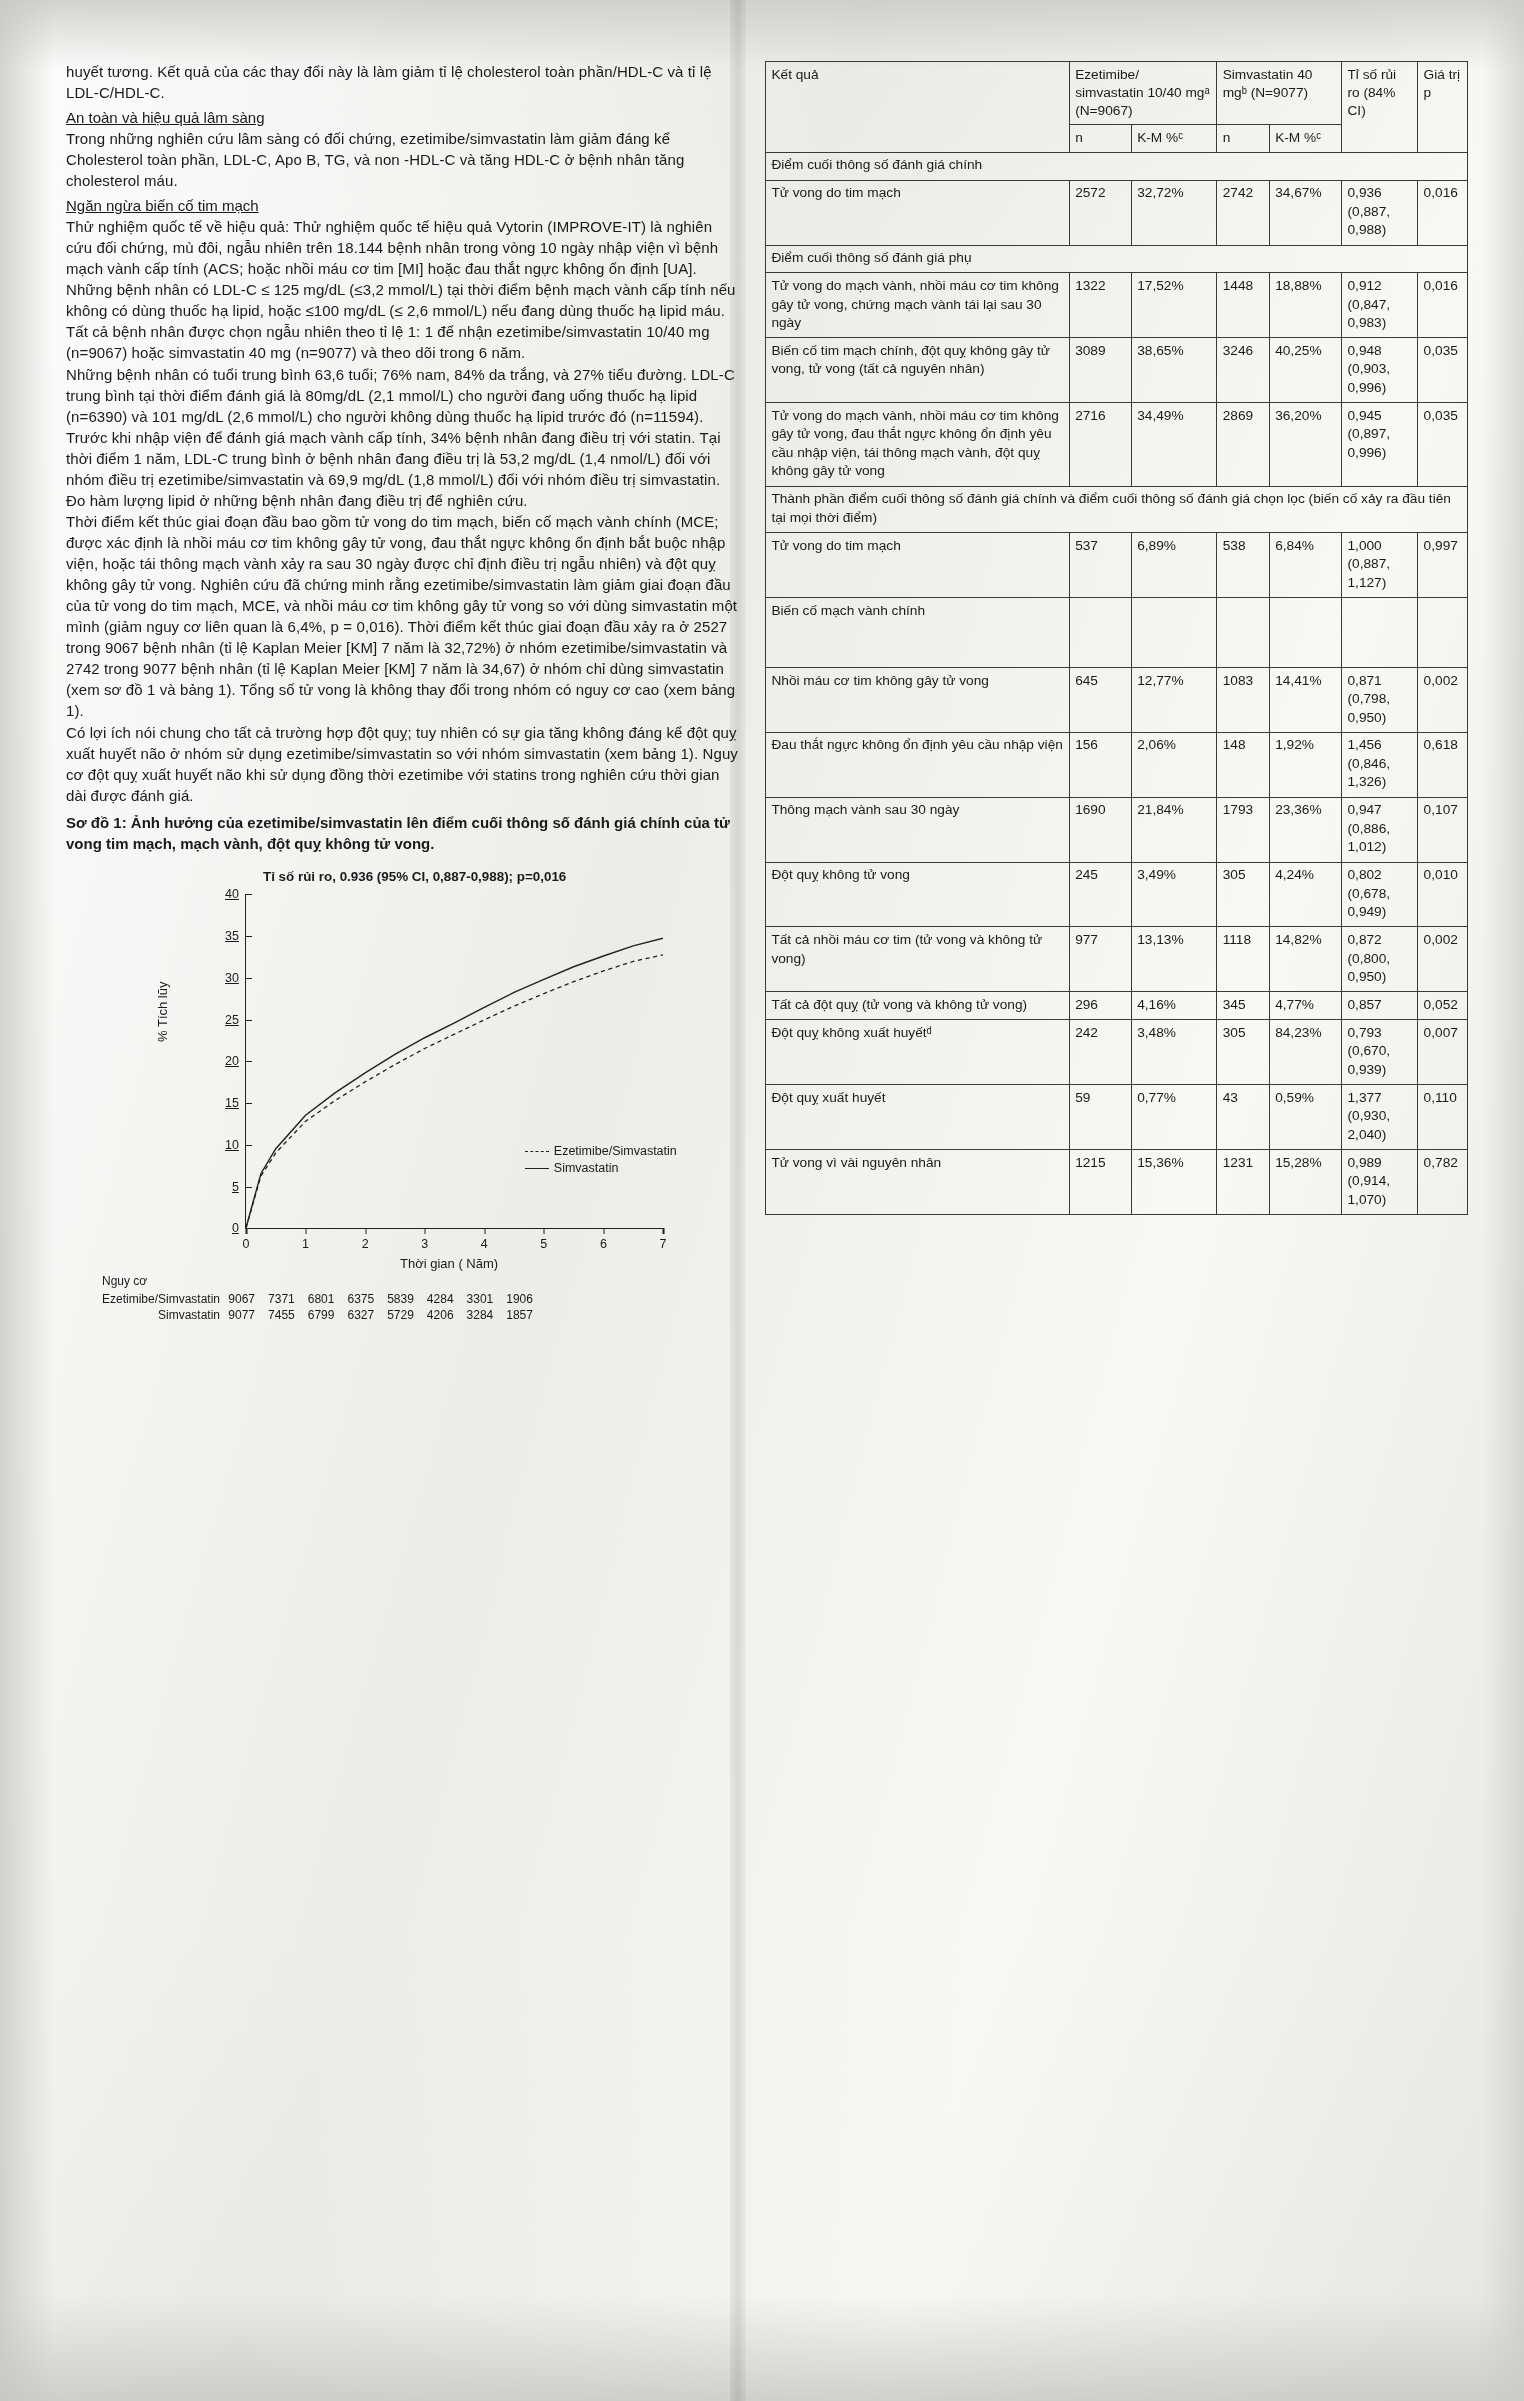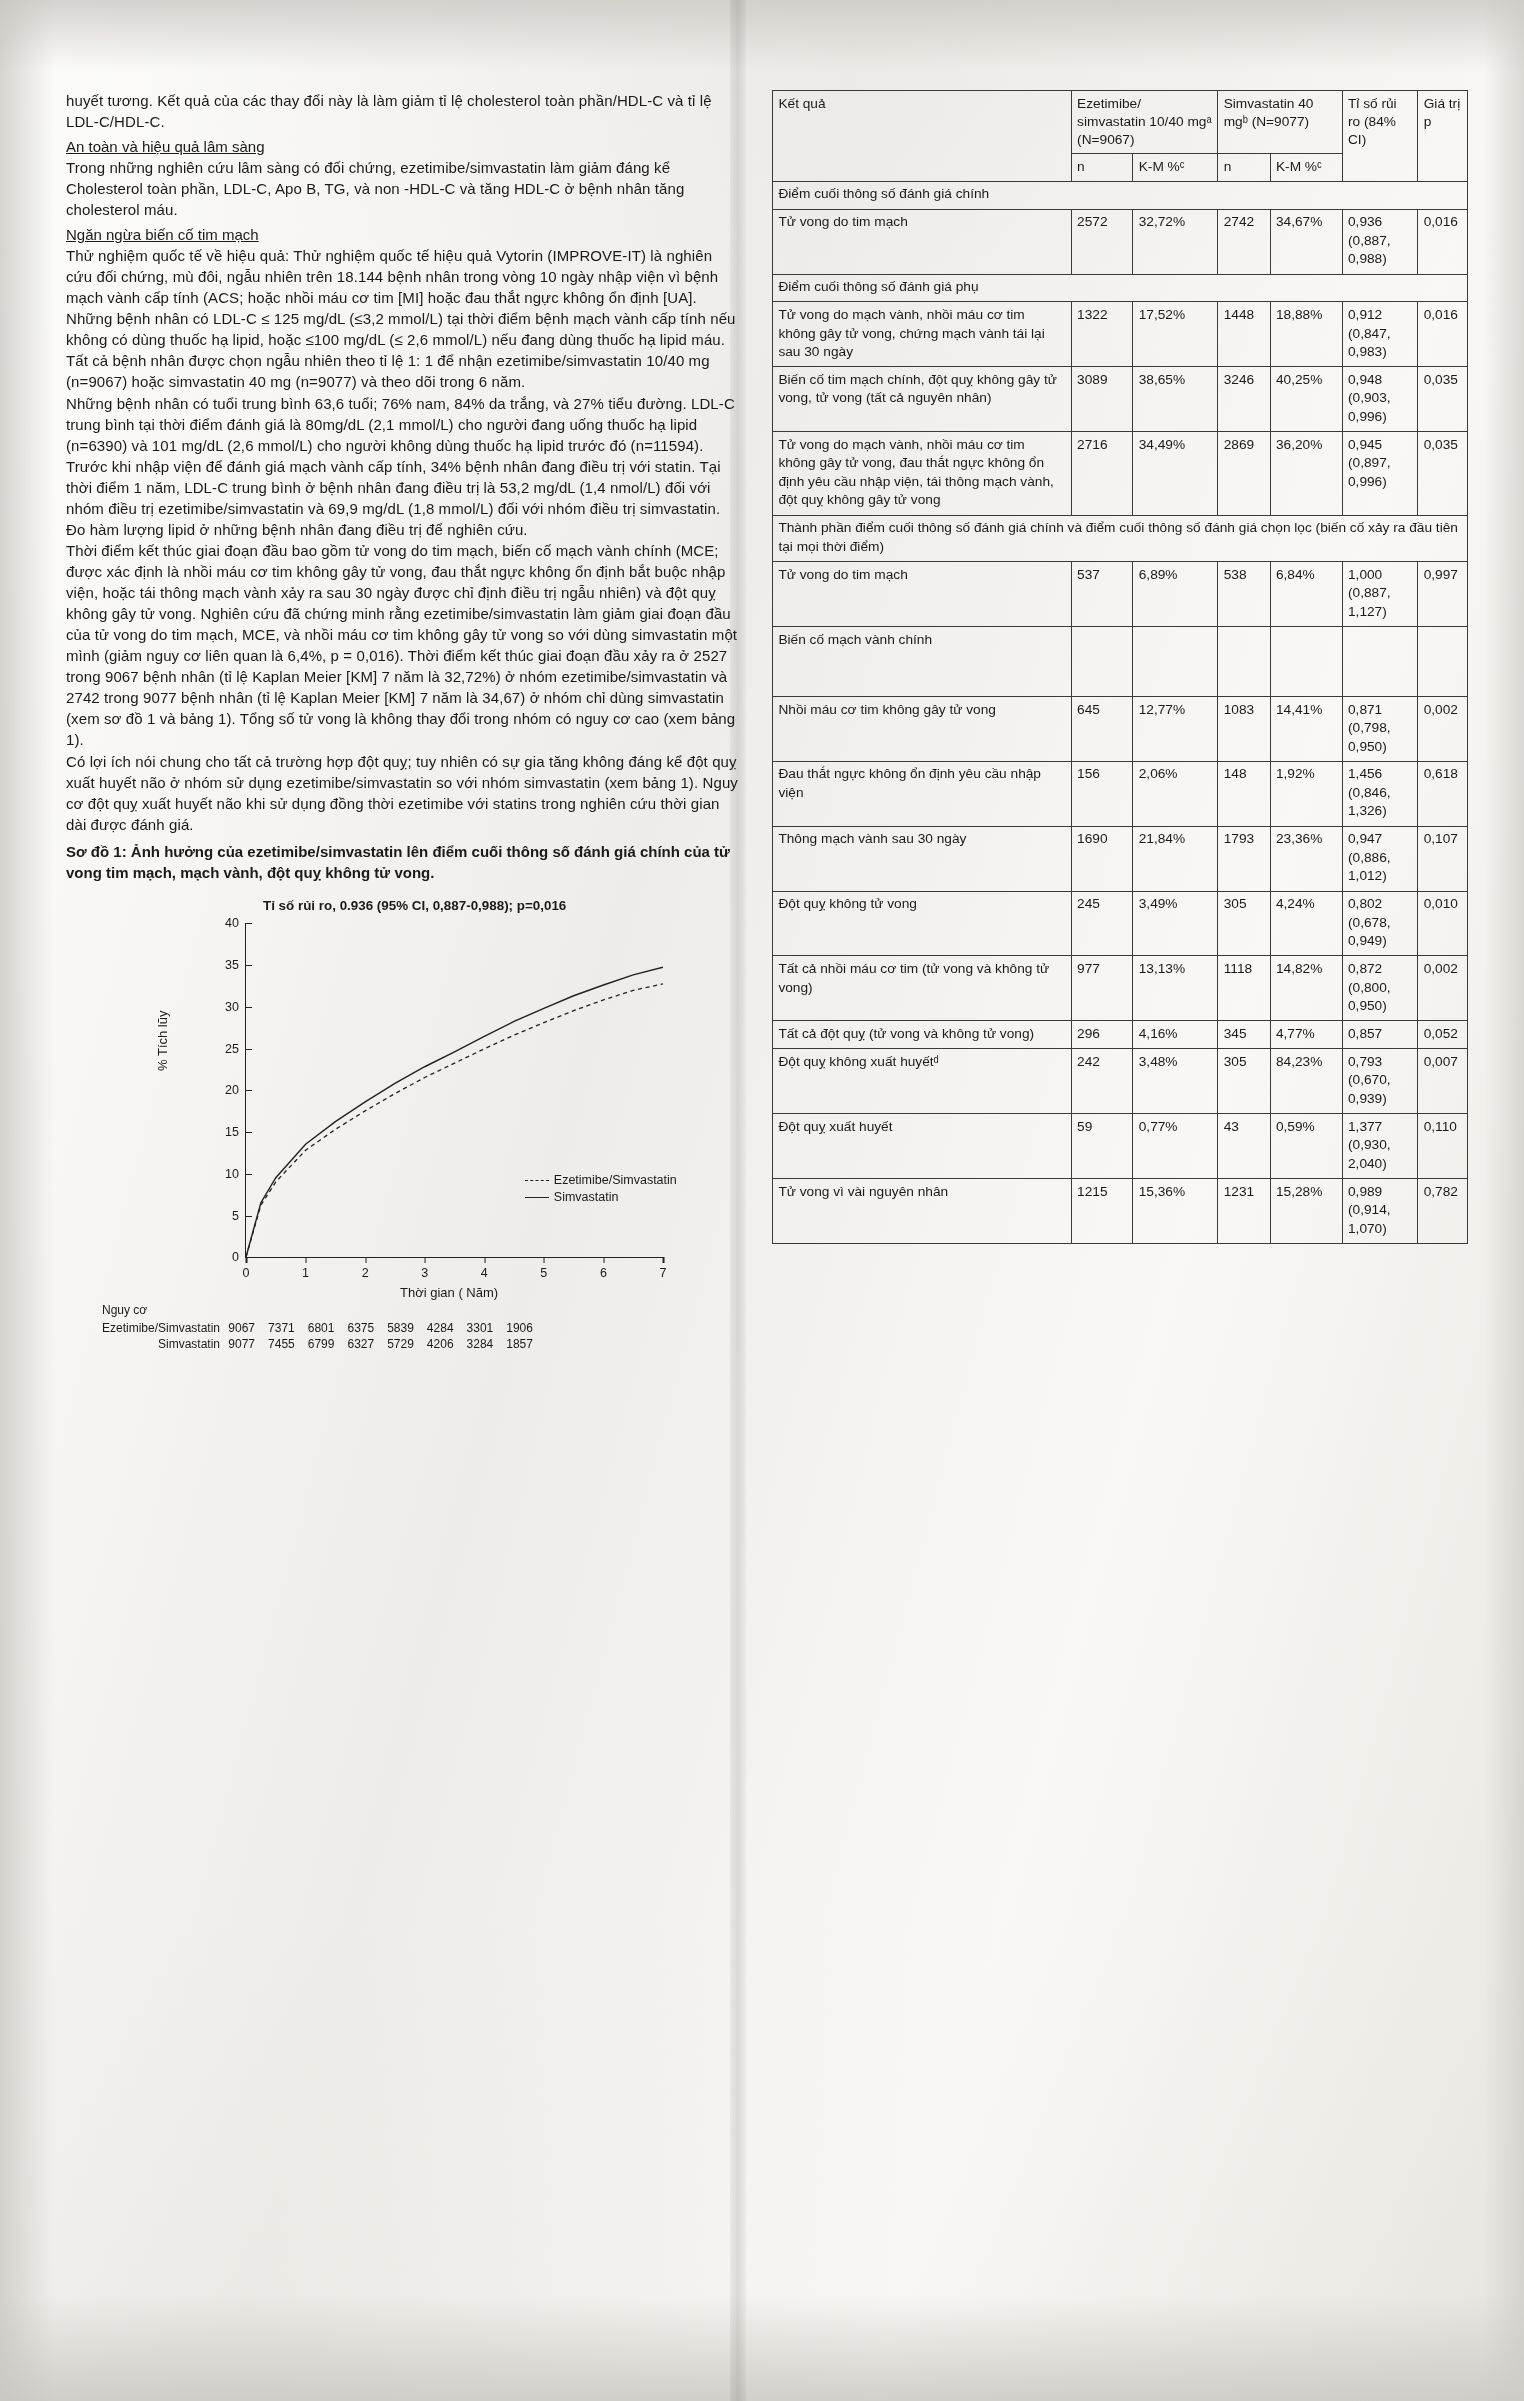--- a/index.html
+++ b/index.html
@@ -46,24 +46,24 @@
     position: absolute;
     top: 0; bottom: 0;
     width: 15.5px;
     background: linear-gradient(90deg, rgba(0,0,0,0.05), rgba(0,0,0,0.11), rgba(0,0,0,0.03));
     pointer-events: none;
   }
 
   .content {
     position: absolute;
     inset: 0;
-    padding: 90px 57px 66px 66px;
+    padding: 61px 57px 66px 66px;
     box-sizing: border-box;
     display: flex;
-    gap: 30px;
+    gap: 23px;
   }
   .col-left {
     width: 676px;
     flex: 0 0 676px;
   }
   .col-right {
     flex: 1 1 auto;
   }
 
   p, .para {
@@ -144,20 +144,21 @@
     border-left: 1.2px solid #222;
     border-bottom: 1.2px solid #222;
   }
   .ytick {
     position: absolute;
     right: 100%;
     transform: translateY(-50%);
     font-size: 12.5px;
     padding-right: 7.1px;
     white-space: nowrap;
+    text-decoration: underline;
   }
   .ytick::after {
     content: "";
     position: absolute;
     right: -6px;
     top: 50%;
     width: 6px;
     height: 1.2px;
     background: #222;
   }

